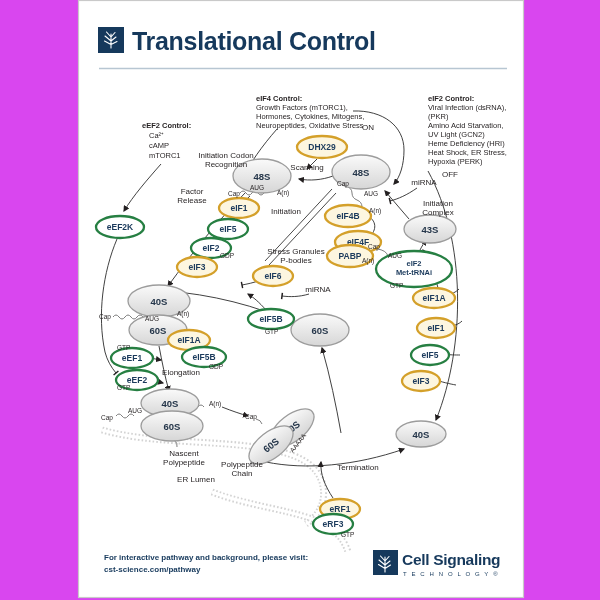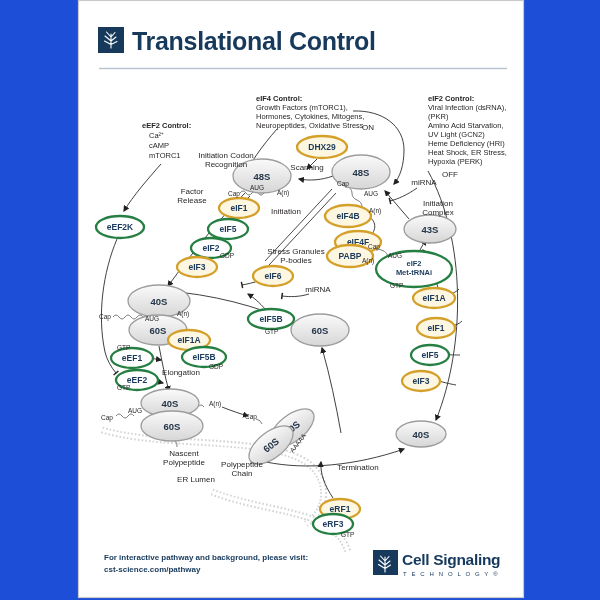--- a/index.html
+++ b/index.html
@@ -1,16 +1,16 @@
 <!DOCTYPE html>
 <html><head>
 <meta charset="utf-8">
 <style>
   html,body{margin:0;padding:0;background:#ffffff;}
-  #stage{position:relative;width:600px;height:600px;background:#1d4ed8;overflow:hidden;
+  #stage{position:relative;width:600px;height:600px;background:#d946ef;overflow:hidden;
          font-family:"Liberation Sans",sans-serif;}
   svg{position:absolute;left:0;top:0;}
   svg text{font-family:"Liberation Sans",sans-serif;}
   .title-t{font-size:25px;font-weight:bold;fill:#16395c;letter-spacing:-0.3px;}
   .lbl{font-size:8px;fill:#231f20;}
   .ctl{font-size:7.5px;fill:#231f20;}
   .ctlb{font-size:7.5px;font-weight:bold;fill:#231f20;}
   .tiny{font-size:6.5px;fill:#231f20;}
   .mid{text-anchor:middle;}
   .node-t{font-size:8.5px;font-weight:bold;fill:#1b3a5c;text-anchor:middle;}

